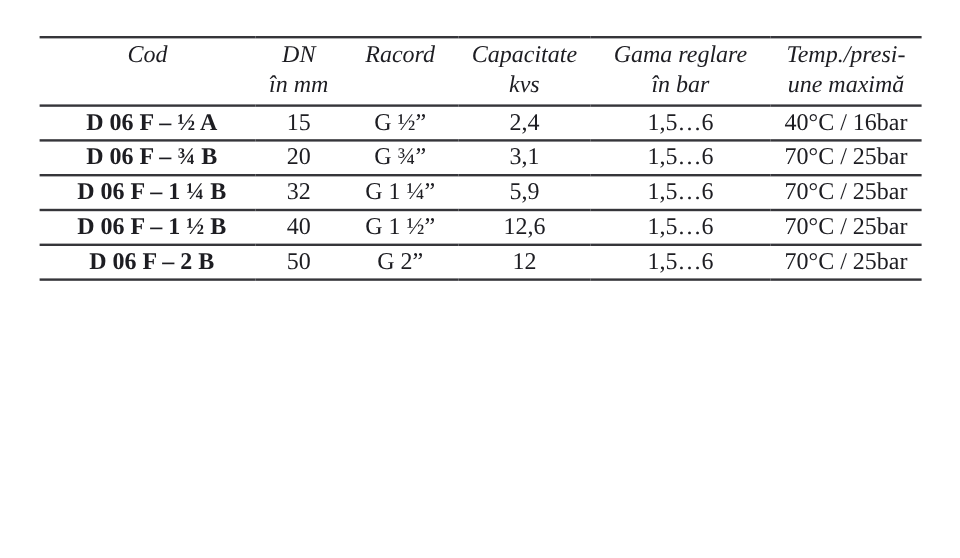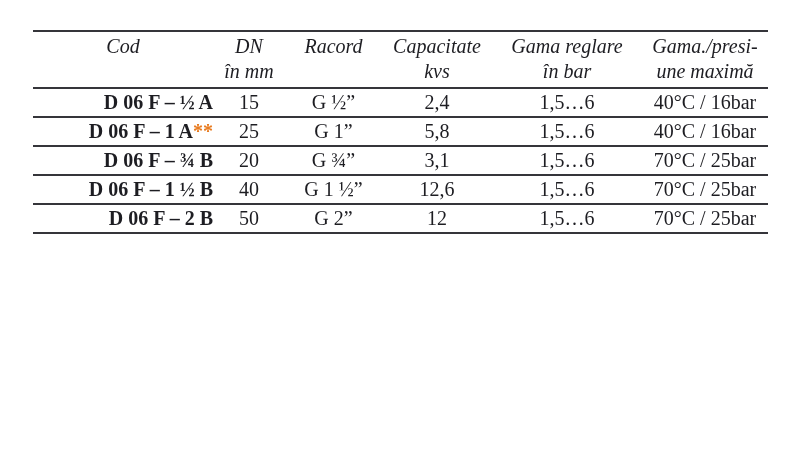--- a/index.html
+++ b/index.html
@@ -48,21 +48,21 @@
   td {
     font-size: 20px;
     text-align: center;
     padding: 0;
     line-height: 27px;
     white-space: nowrap;
     vertical-align: middle;
   }
   td.cod {
     font-weight: bold;
-    text-align: right;
+    text-align: center;
     padding-left: 7px;
   }
   .mark {
     color: #e87a1e;
     font-weight: bold;
   }
 </style>
 </head>
 <body>
 
@@ -92,47 +92,47 @@
         </th>
         <th>
           <div>Capacitate</div>
           <div>kvs</div>
         </th>
         <th>
           <div>Gama reglare</div>
           <div>în bar</div>
         </th>
         <th>
-          <div>Gama./presi-</div>
+          <div>Temp./presi-</div>
           <div>une maximă</div>
         </th>
       </tr>
     </thead>
     <tbody>
       <tr>
         <td class="cod"><span>D 06 F – ½ A</span><span class="mark"></span></td>
         <td>15</td>
         <td>G ½”</td>
         <td>2,4</td>
         <td>1,5…6</td>
         <td>40°C / 16bar</td>
       </tr>
       <tr>
-        <td class="cod"><span>D 06 F – 1 A</span><span class="mark">**</span></td>
-        <td>25</td>
-        <td>G 1”</td>
-        <td>5,8</td>
-        <td>1,5…6</td>
-        <td>40°C / 16bar</td>
-      </tr>
-      <tr>
         <td class="cod"><span>D 06 F – ¾ B</span><span class="mark"></span></td>
         <td>20</td>
         <td>G ¾”</td>
         <td>3,1</td>
+        <td>1,5…6</td>
+        <td>70°C / 25bar</td>
+      </tr>
+      <tr>
+        <td class="cod"><span>D 06 F – 1 ¼ B</span><span class="mark"></span></td>
+        <td>32</td>
+        <td>G 1 ¼”</td>
+        <td>5,9</td>
         <td>1,5…6</td>
         <td>70°C / 25bar</td>
       </tr>
       <tr>
         <td class="cod"><span>D 06 F – 1 ½ B</span><span class="mark"></span></td>
         <td>40</td>
         <td>G 1 ½”</td>
         <td>12,6</td>
         <td>1,5…6</td>
         <td>70°C / 25bar</td>

